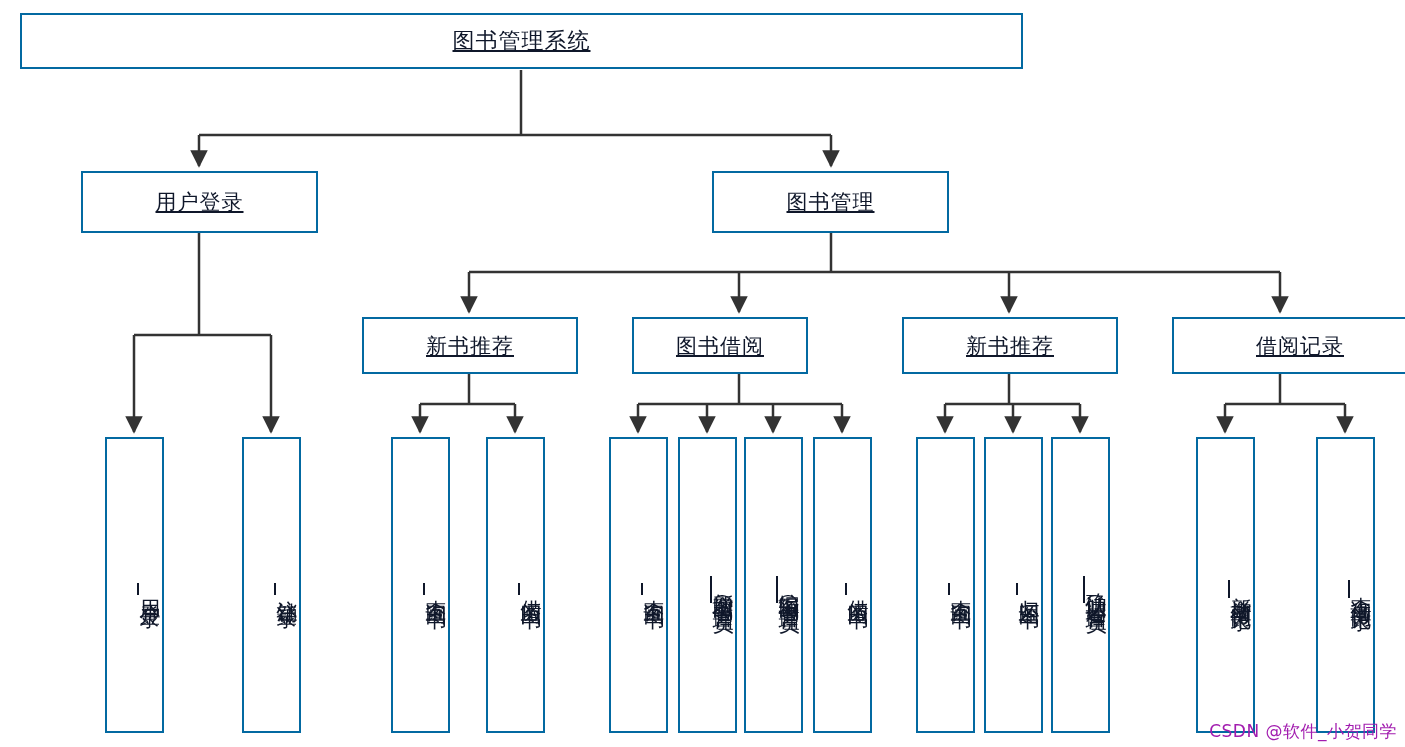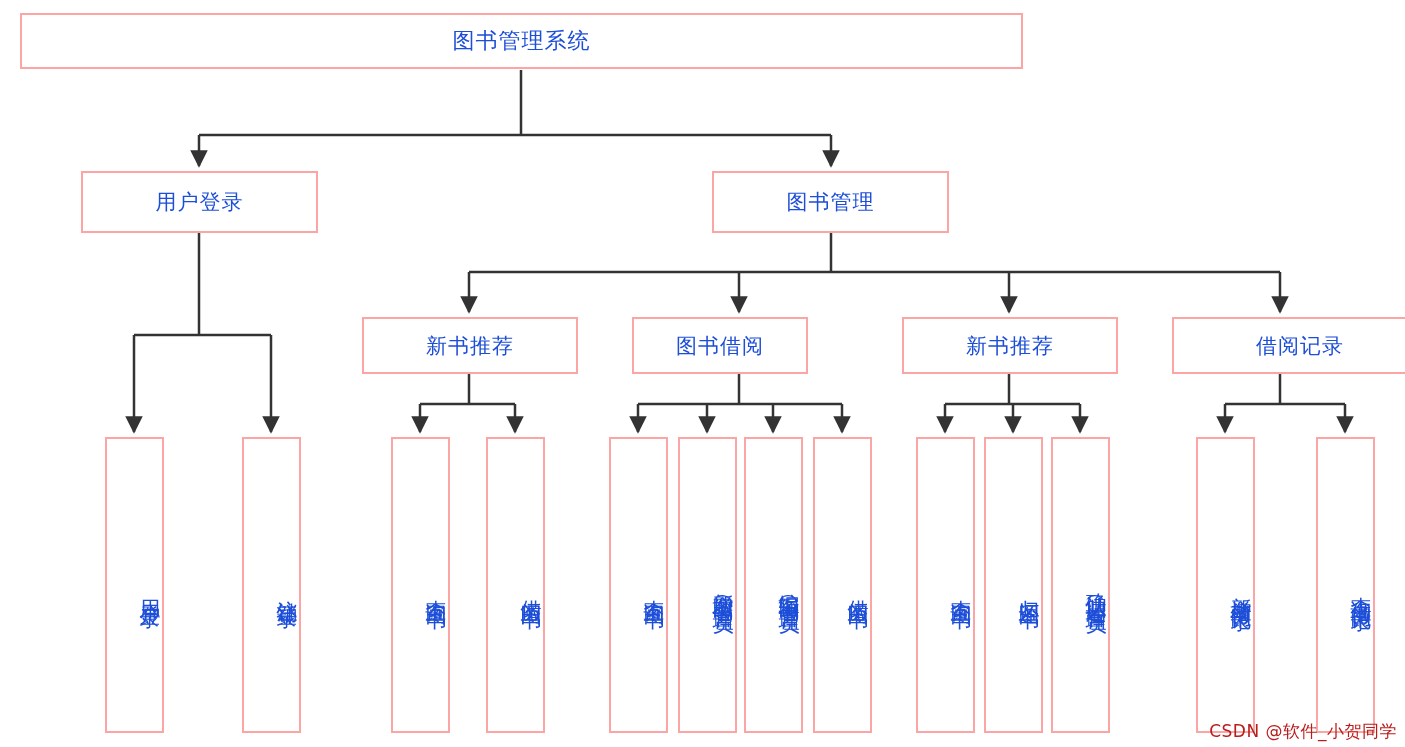--- a/index.html
+++ b/index.html
@@ -21,26 +21,27 @@
   #diagram-svg {
     position: absolute;
     left: 0;
     top: 0;
     width: 1405px;
     height: 747px;
   }
   .node {
     position: absolute;
     box-sizing: border-box;
-    border: 2px solid #fca5a5;
+    border: 2px solid #0369a1;
     background: #ffffff;
     display: flex;
     align-items: center;
     justify-content: center;
-    color: #1d4ed8;
+    color: #0f172a;
+    text-decoration: underline;
   }
   .node-h {
     font-size: 21px;
     letter-spacing: 1px;
     white-space: nowrap;
   }
   .node-root {
     font-size: 22px;
     letter-spacing: 1px;
   }
@@ -53,21 +54,21 @@
     padding-top: 8px;
     align-items: flex-start;
     justify-content: center;
     white-space: nowrap;
   }
   .watermark {
     position: absolute;
     right: 8px;
     bottom: 4px;
     font-size: 17px;
-    color: #b91c1c;
+    color: #a21caf;
     white-space: nowrap;
     letter-spacing: 0.5px;
   }
 </style>
 </head>
 <body>
 
 <div id="diagram-root">
 
   <svg id="diagram-svg" viewBox="0 0 1405 747" xmlns="http://www.w3.org/2000/svg">

